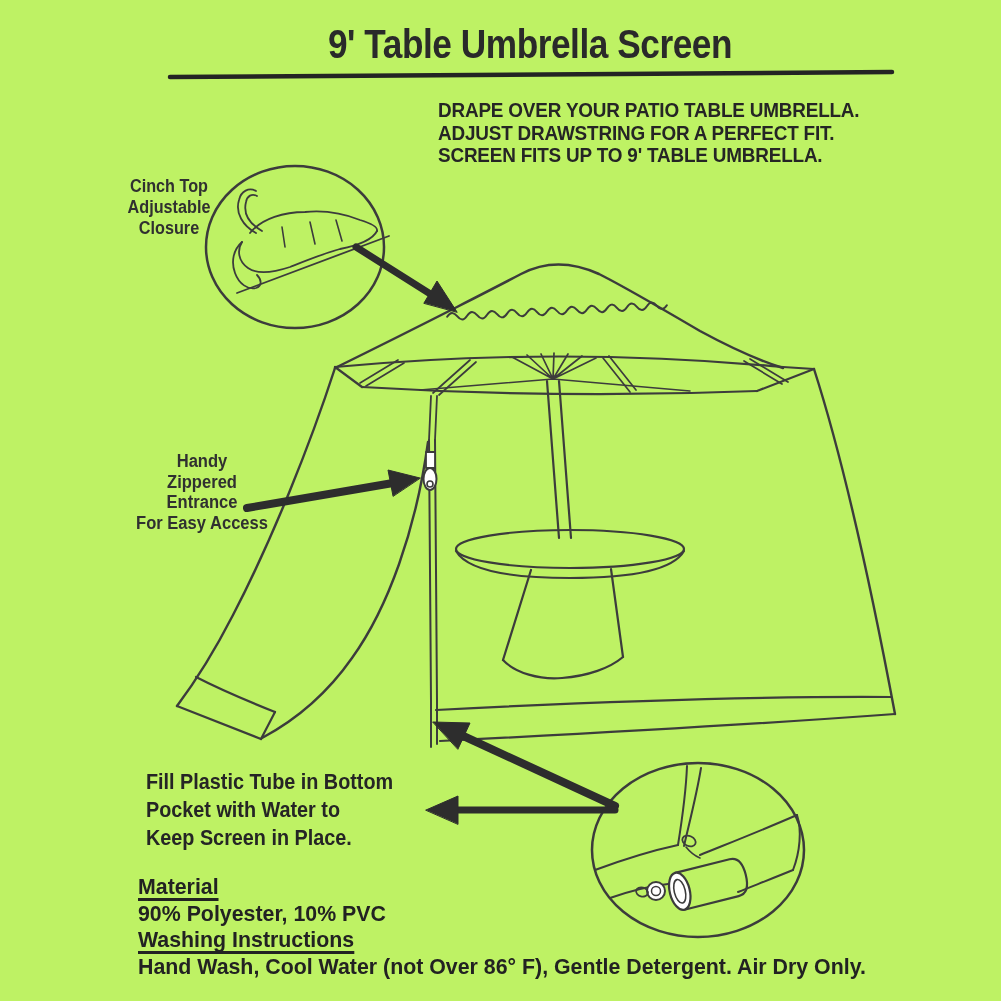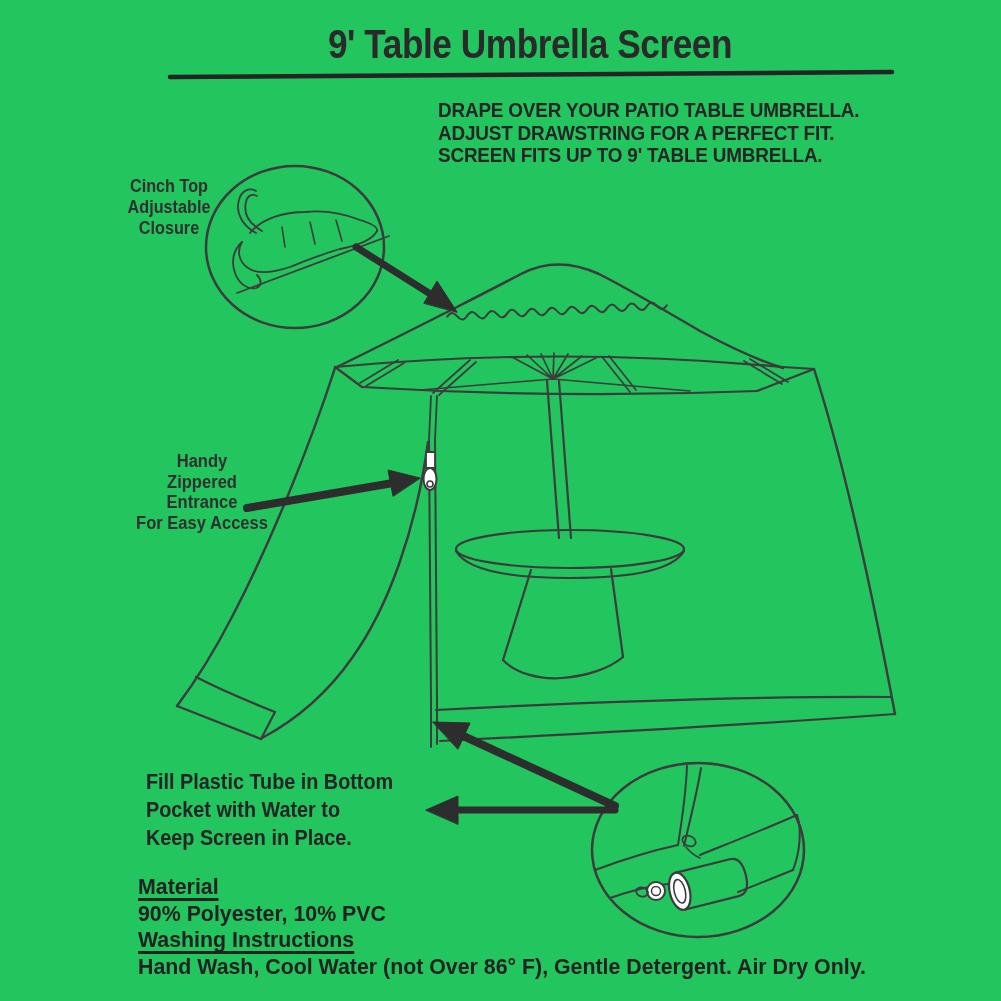--- a/index.html
+++ b/index.html
@@ -1,17 +1,17 @@
 <!DOCTYPE html>
 <html><head>
 <meta charset="utf-8">
 <style>
   html,body{margin:0;padding:0;background:#e8e8e8;}
   .stage{
-    position:relative;width:1001px;height:1001px;background:#22c55e;
+    position:relative;width:1001px;height:1001px;background:#bef264;
     font-family:"Liberation Sans", sans-serif;overflow:hidden;color:#202020;
   }
   .stage svg{position:absolute;left:0;top:0;width:1001px;height:1001px;}
   .txt{position:absolute;font-weight:bold;color:#222;white-space:nowrap;}
   .title{
     left:110px;top:22px;width:840px;text-align:center;
     font-size:40px;letter-spacing:-0.5px;color:#2a2a2a;
     transform:scaleX(0.88);transform-origin:50% 0;
   }
   .intro{

